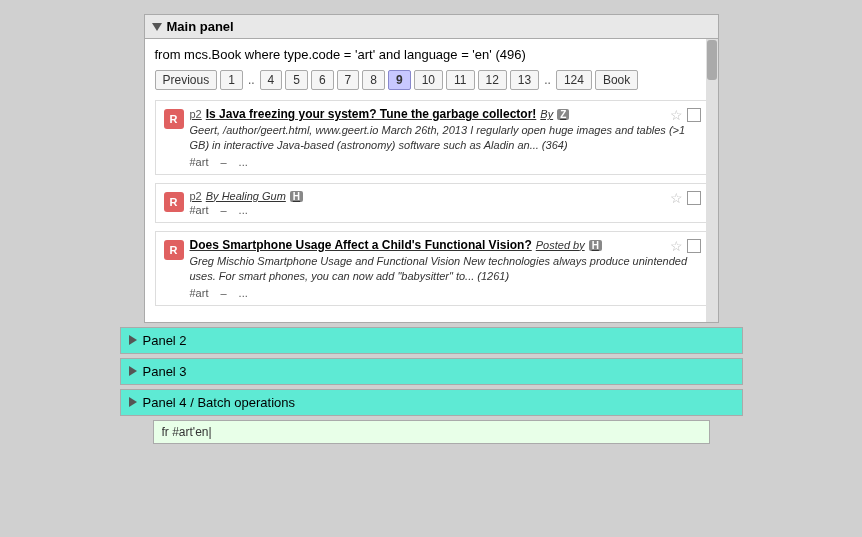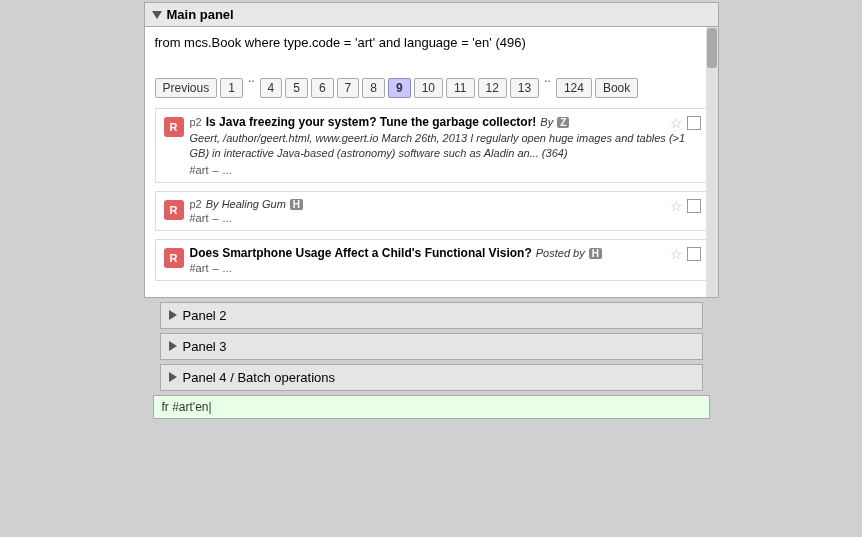--- a/index.html
+++ b/index.html
@@ -4,21 +4,21 @@
   <style>
     * { box-sizing: border-box; margin: 0; padding: 0; }
     body {
       font-family: Arial, sans-serif;
       font-size: 12px;
       background: #d0d0d0;
       width: 862px;
       min-height: 537px;
     }
     .outer-wrapper {
-      padding: 2px;
+      padding: 14px;
     }
     .main-panel {
       border: 1px solid #aaa;
       background: #fff;
       width: 575px;
       margin: 0 auto;
     }
     .panel-header {
       background: #e8e8e8;
       border-bottom: 1px solid #aaa;
@@ -56,21 +56,20 @@
       flex-wrap: wrap;
     }
     .page-btn {
       border: 1px solid #aaa;
       background: #f5f5f5;
       padding: 2px 7px;
       cursor: pointer;
       font-size: 12px;
       border-radius: 2px;
       color: #333;
-      margin-top: 20px;
     }
     .page-btn.active {
       background: #c8c8ff;
       border-color: #8888cc;
       font-weight: bold;
     }
     .page-ellipsis {
       font-size: 12px;
       color: #555;
       padding: 0 2px;
@@ -104,20 +103,21 @@
     .result-meta {
       flex: 1;
       font-size: 11px;
       color: #333;
     }
     .result-title-line {
       display: flex;
       align-items: baseline;
       gap: 4px;
       flex-wrap: wrap;
+      text-decoration: underline;
     }
     .p2-label {
       font-size: 11px;
       color: #555;
     }
     .result-title {
       font-size: 12px;
       font-weight: bold;
       color: #000;
     }
@@ -137,21 +137,21 @@
     .result-snippet {
       font-size: 11px;
       color: #333;
       font-style: italic;
       margin-top: 2px;
       line-height: 1.4;
     }
     .result-footer {
       display: flex;
       align-items: center;
-      gap: 4px;
+      gap: 12px;
       margin-top: 2px;
       font-size: 11px;
       color: #555;
     }
     .tag-label {
       color: #555;
     }
     .dash-label {
       color: #555;
     }
@@ -177,22 +177,22 @@
     }
     .scrollbar-thumb {
       width: 10px;
       height: 40px;
       background: #aaa;
       margin: 1px auto;
       border-radius: 3px;
     }
     .panel-collapsed {
       border: 1px solid #aaa;
-      background: #e5e5e5;
-      width: 543px;
+      background: #5eead4;
+      width: 623px;
       margin: 4px auto;
       padding: 5px 8px;
       display: flex;
       align-items: center;
       gap: 6px;
       cursor: pointer;
       font-size: 13px;
     }
     .triangle-right {
       width: 0; height: 0;
@@ -312,20 +312,21 @@
 
         <div class="result-item">
           <div class="result-header">
             <div class="r-badge">R</div>
             <div class="result-meta">
               <div class="result-title-line">
                 <span class="result-title">Does Smartphone Usage Affect a Child's Functional Vision?</span>
                 <span class="by-label">Posted by</span>
                 <span class="h-badge">H</span>
               </div>
+              <div class="result-snippet">Greg Mischio Smartphone Usage and Functional Vision New technologies always produce unintended uses. For smart phones, you can now add "babysitter" to... (1261)</div>
               <div class="result-footer">
                 <span class="tag-label">#art</span>
                 <span class="dash-label">–</span>
                 <span>...</span>
               </div>
             </div>
           </div>
           <div class="result-actions">
             <span class="star-icon">☆</span>
             <div class="checkbox-icon"></div>

